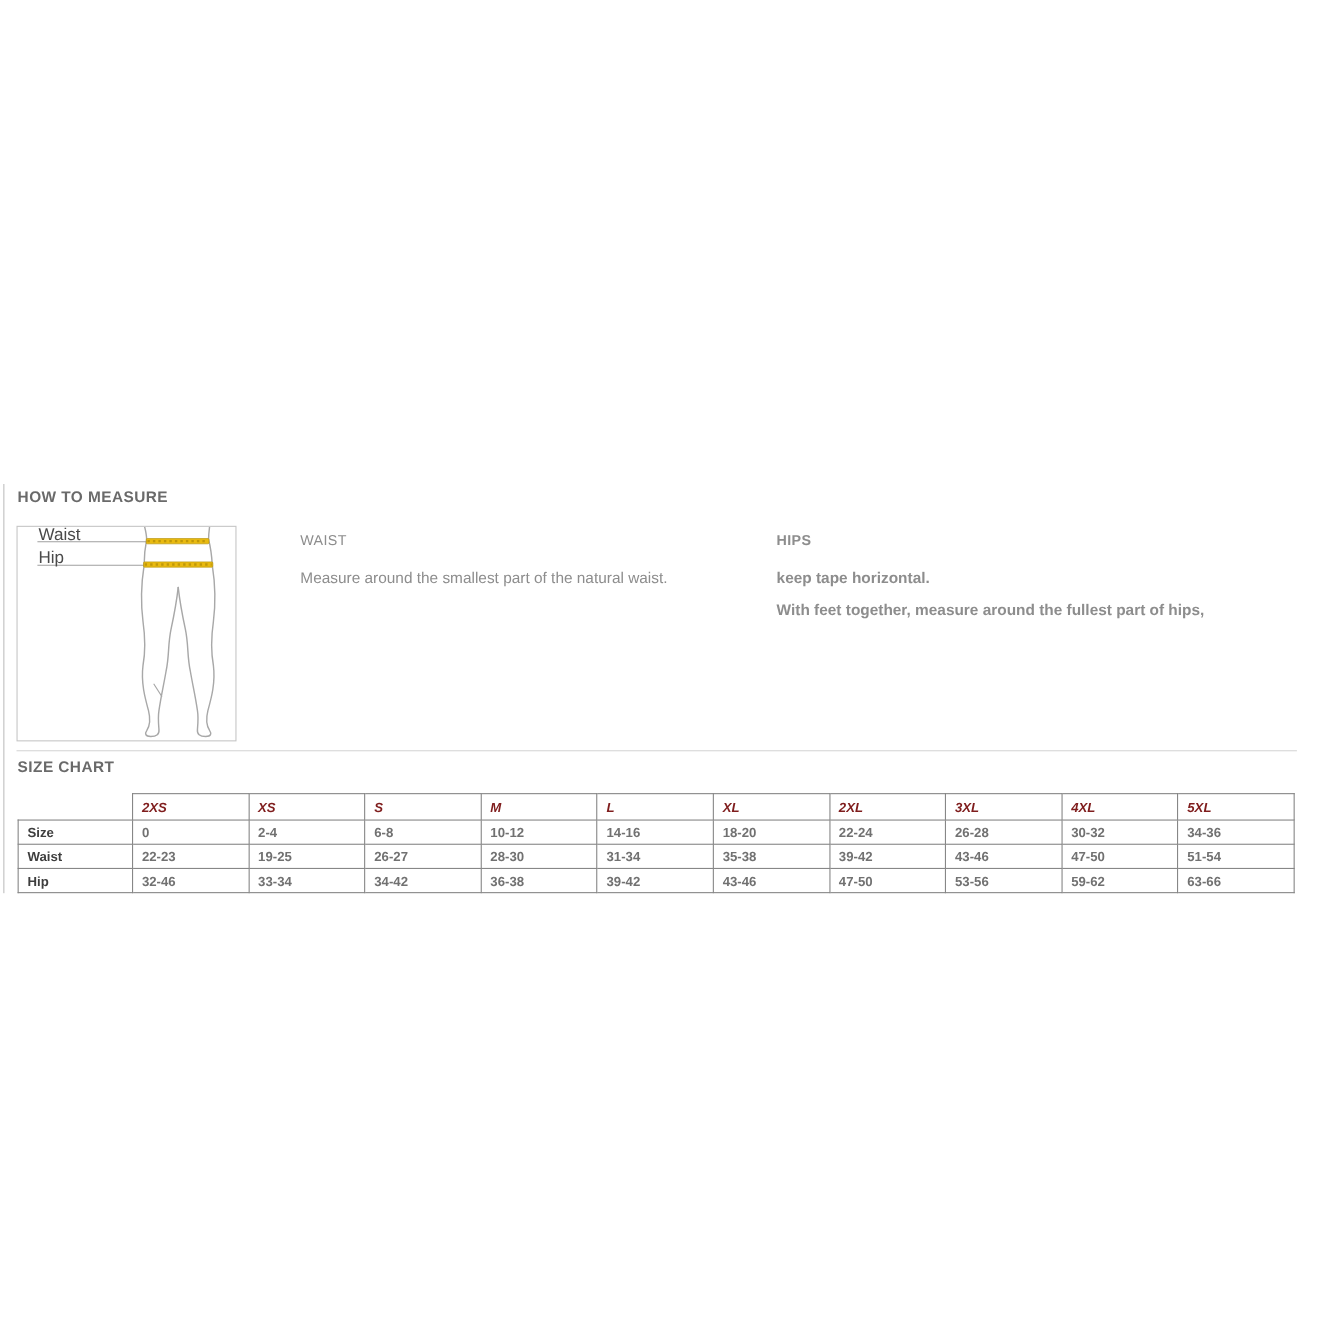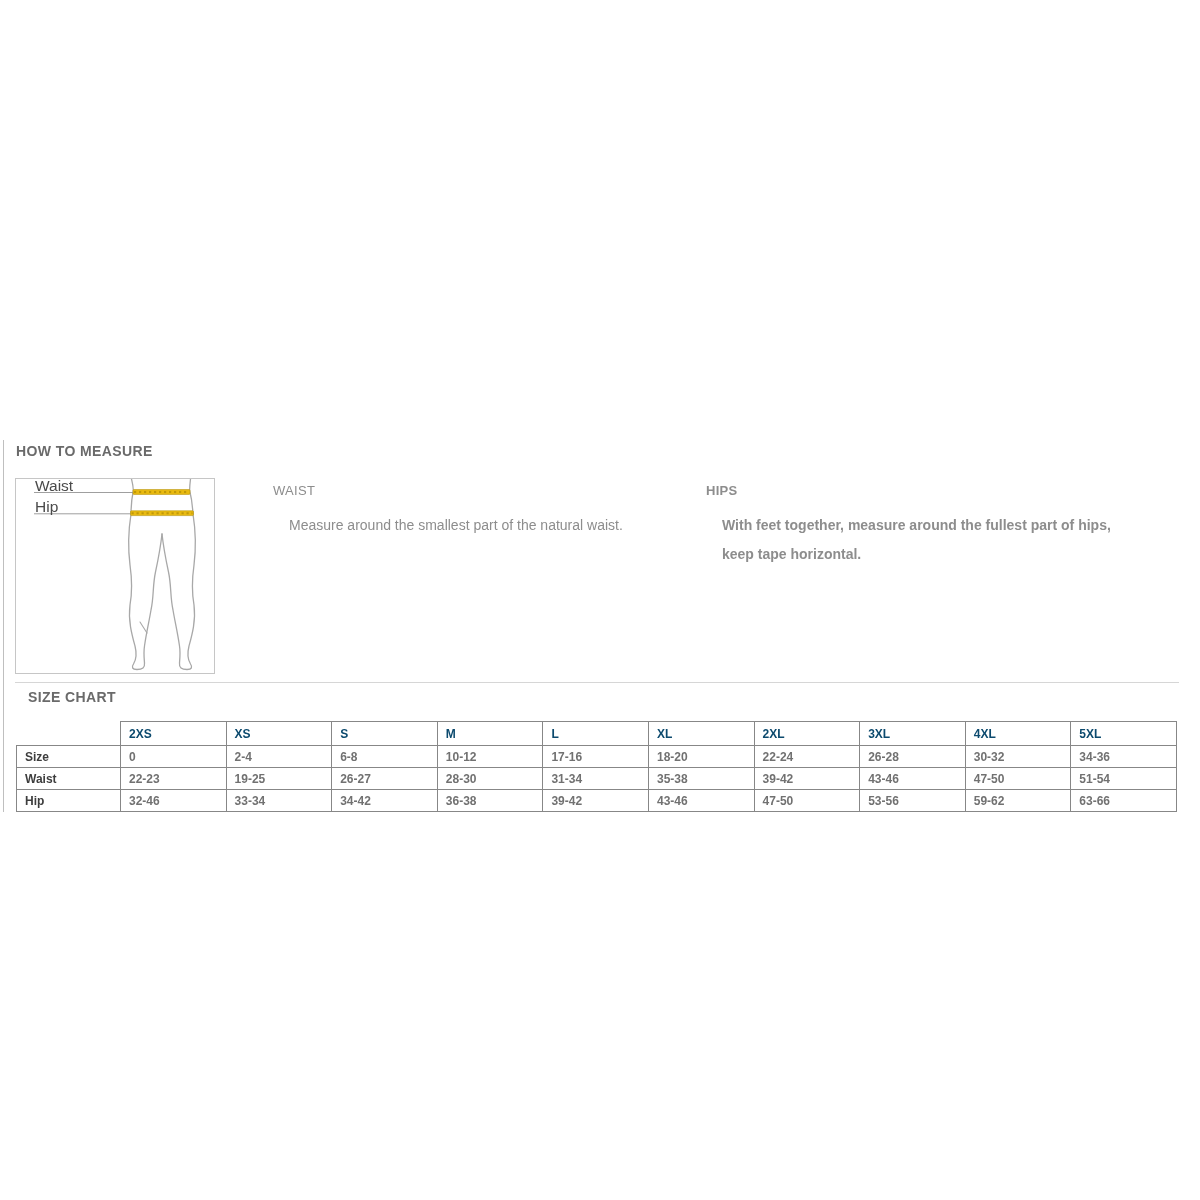--- a/index.html
+++ b/index.html
@@ -6,42 +6,42 @@
   .canvas{
     position:relative;width:1200px;height:1200px;background:#ffffff;overflow:hidden;
     font-family:"Liberation Sans","DejaVu Sans",sans-serif;
   }
   .vrule{position:absolute;left:3px;top:440px;width:1px;height:372px;background:#bfbfbf;}
   .section-heading{
     position:absolute;font-size:14px;font-weight:bold;color:#6a6a6a;letter-spacing:.4px;
     white-space:nowrap;
   }
   #howto-heading{left:16px;top:443px;}
-  #chart-heading{left:28px;top:689px;}
+  #chart-heading{left:16px;top:689px;}
   .figure-box{
     position:absolute;left:15px;top:478px;width:200px;height:196px;
     border:1px solid #c6c6c6;box-sizing:border-box;background:#fff;
   }
   .figure-box svg{display:block;}
   .instr{position:absolute;width:430px;}
   #waist-instr{left:273px;top:483px;}
   #hips-instr{left:706px;top:483px;font-weight:bold;}
   .instr-heading{font-size:13px;color:#8d8d8d;letter-spacing:.3px;}
-  .instr-text{margin-top:13px;font-size:14px;line-height:29px;color:#8d8d8d;margin-left:16px;}
+  .instr-text{margin-top:13px;font-size:14px;line-height:29px;color:#8d8d8d;}
   .instr-line{display:block;}
   .divider{position:absolute;left:15px;top:682px;width:1164px;height:1px;background:#d6d6d6;}
   table.size-chart{
     position:absolute;left:16px;top:721px;width:1161px;
     border-collapse:collapse;table-layout:fixed;font-size:12px;
   }
   table.size-chart th,table.size-chart td{
     border:1px solid #878787;text-align:left;padding:0 4px 0 8px;
     white-space:nowrap;overflow:hidden;font-weight:bold;
   }
-  table.size-chart thead th{height:23px;font-weight:bold;color:#0c4a6e;}
+  table.size-chart thead th{height:23px;font-weight:bold;color:#7f1d1d;font-style:italic;}
   table.size-chart th.blank{border:none;}
   table.size-chart tbody td{height:21px;color:#717171;}
   table.size-chart tbody td.rlabel{color:#3e3e3e;}
 </style>
 </head>
 <body>
 
 <div class="canvas">
 
   <div class="vrule"></div>
@@ -83,22 +83,22 @@
   <div class="instr" id="waist-instr">
     <div class="instr-heading">WAIST</div>
     <div class="instr-text">
       <span class="instr-line">Measure around the smallest part of the natural waist.</span>
     </div>
   </div>
 
   <div class="instr" id="hips-instr">
     <div class="instr-heading">HIPS</div>
     <div class="instr-text">
+      <span class="instr-line">keep tape horizontal.</span>
       <span class="instr-line">With feet together, measure around the fullest part of hips,</span>
-      <span class="instr-line">keep tape horizontal.</span>
     </div>
   </div>
 
   <div class="divider"></div>
 
   <div class="section-heading" id="chart-heading">SIZE CHART</div>
 
   <table class="size-chart">
     <colgroup>
       <col style="width:104px">
@@ -128,21 +128,21 @@
         <th>5XL</th>
       </tr>
     </thead>
     <tbody>
       <tr>
         <td class="rlabel">Size</td>
         <td>0</td>
         <td>2-4</td>
         <td>6-8</td>
         <td>10-12</td>
-        <td>17-16</td>
+        <td>14-16</td>
         <td>18-20</td>
         <td>22-24</td>
         <td>26-28</td>
         <td>30-32</td>
         <td>34-36</td>
       </tr>
       <tr>
         <td class="rlabel">Waist</td>
         <td>22-23</td>
         <td>19-25</td>

